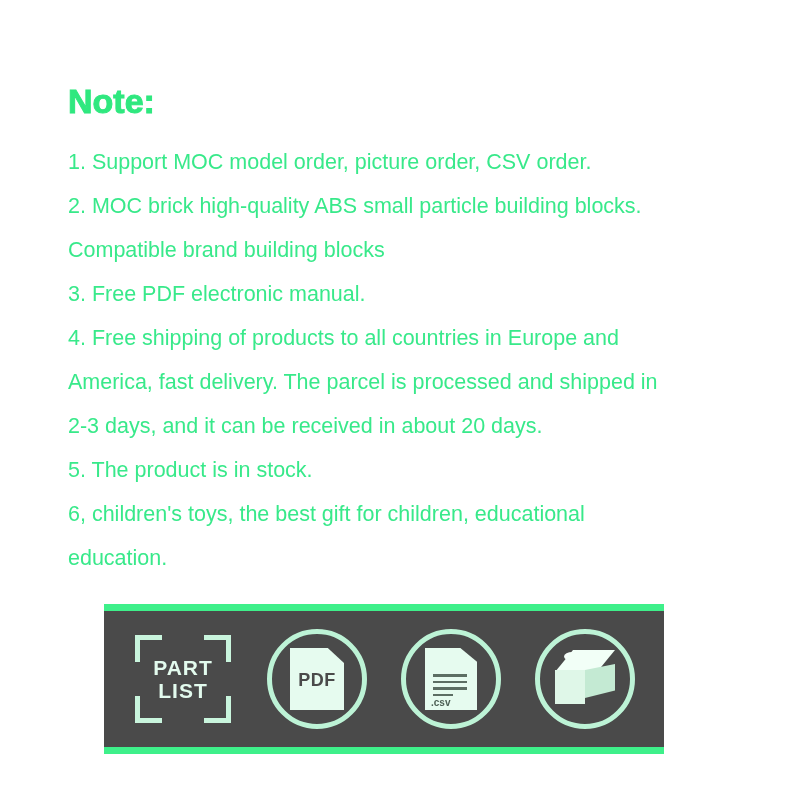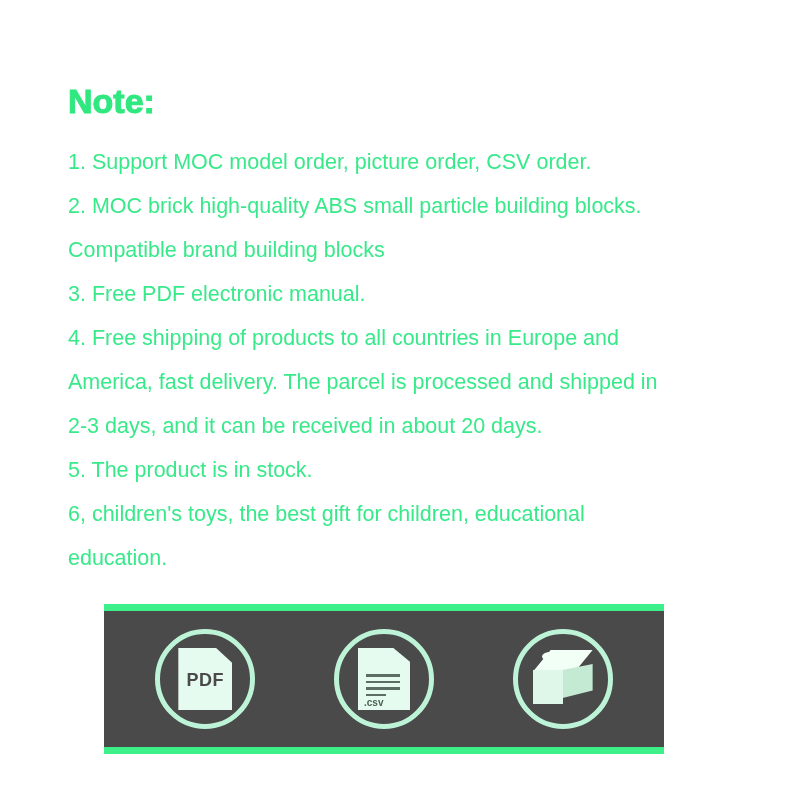--- a/index.html
+++ b/index.html
@@ -216,20 +216,32 @@
     <div class="note-line">4. Free shipping of products to all countries in Europe and</div>
     <div class="note-line">America, fast delivery. The parcel is processed and shipped in</div>
     <div class="note-line">2-3 days, and it can be received in about 20 days.</div>
     <div class="note-line">5. The product is in stock.</div>
     <div class="note-line">6, children's toys, the best gift for children, educational</div>
     <div class="note-line">education.</div>
   </div>
 
   <div class="badge-bar">
 
+    <div class="badge">
+      <div class="partlist">
+        <span class="corner tl"></span>
+        <span class="corner tr"></span>
+        <span class="corner bl"></span>
+        <span class="corner br"></span>
+        <div class="pl-text">
+          <span>PART</span><br>
+          <span>LIST</span>
+        </div>
+      </div>
+    </div>
 
     <div class="badge">
       <div class="circle">
         <div class="pdf-icon">
           <div class="pdf-shape"></div>
           <div class="pdf-text">PDF</div>
         </div>
       </div>
     </div>
 

